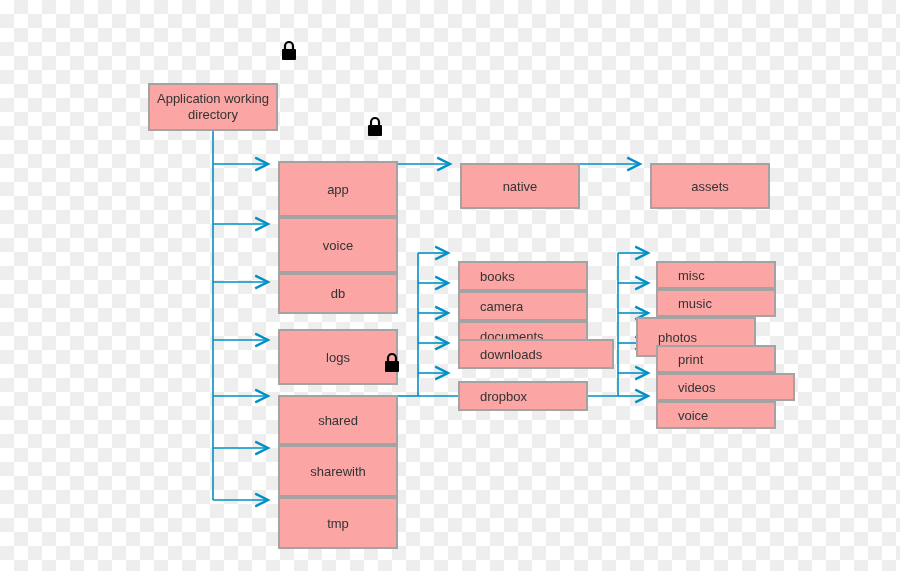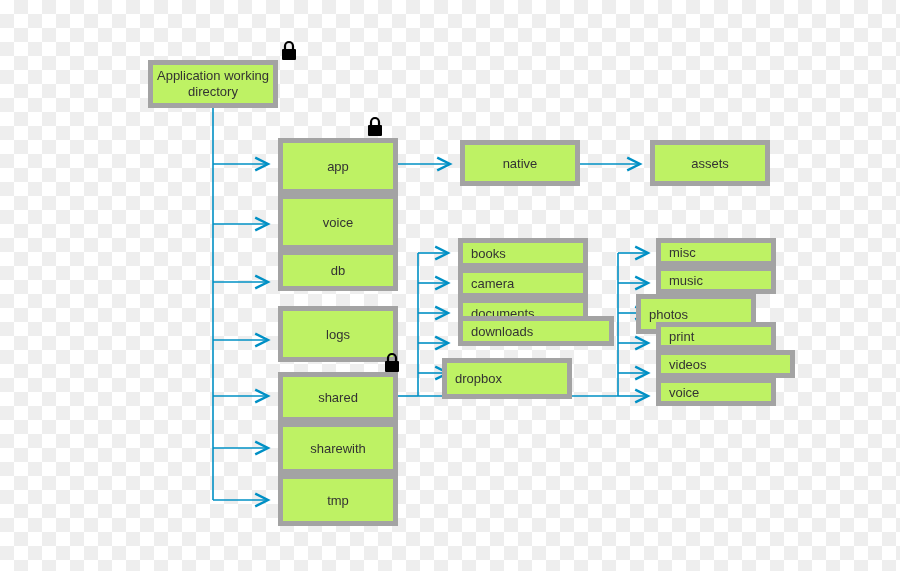--- a/index.html
+++ b/index.html
@@ -26,35 +26,36 @@
   }
   svg.arrows {
     position: absolute;
     inset: 0;
     z-index: 1;
     width: 900px;
     height: 571px;
   }
   .box {
     position: absolute;
-    background: #bef264;
-    border: 5px solid #a3a3a3;
+    background: #fca5a5;
+    border: 2px solid #a3a3a3;
     box-sizing: border-box;
     display: flex;
     align-items: center;
     justify-content: center;
     text-align: center;
     z-index: 2;
     font-size: 13px;
     color: #333;
+    margin-top: 23px;
   }
   .box.small {
     font-size: 13px;
     justify-content: flex-start;
-    padding-left: 8px;
+    padding-left: 20px;
   }
   .lock {
     position: absolute;
     z-index: 3;
   }
 </style>
 </head>
 <body>
 
 <div class="checker"></div>
@@ -151,21 +152,21 @@
 </div>
 <div class="box small" style="left:458px;top:268px;width:130px;height:30px">
   <span>camera</span>
 </div>
 <div class="box small" style="left:458px;top:298px;width:130px;height:30px">
   <span>documents</span>
 </div>
 <div class="box small" style="left:458px;top:316px;width:156px;height:30px">
   <span>downloads</span>
 </div>
-<div class="box small" style="left:442px;top:358px;width:130px;height:41px">
+<div class="box small" style="left:458px;top:358px;width:130px;height:30px">
   <span>dropbox</span>
 </div>
 
 <div class="box small" style="left:656px;top:238px;width:120px;height:28px">
   <span>misc</span>
 </div>
 <div class="box small" style="left:656px;top:266px;width:120px;height:28px">
   <span>music</span>
 </div>
 <div class="box small" style="left:636px;top:294px;width:120px;height:40px">

